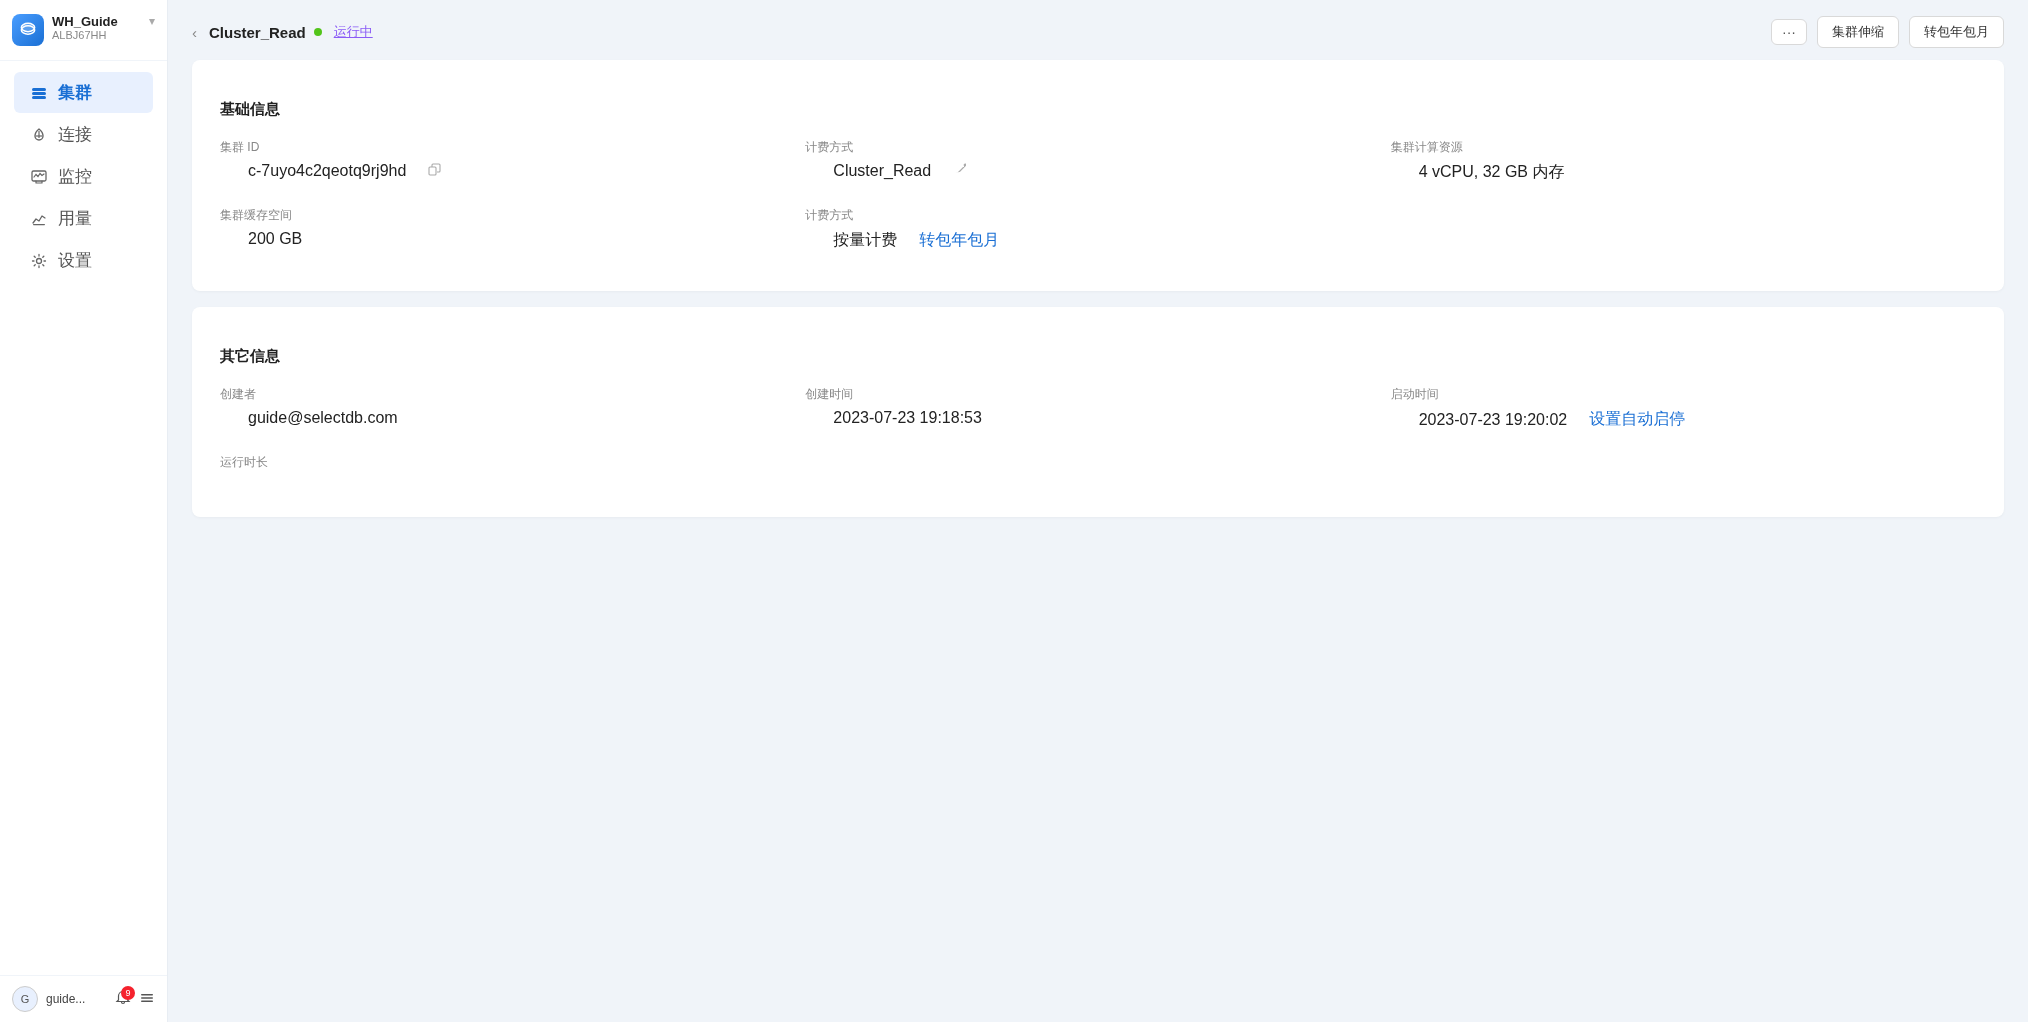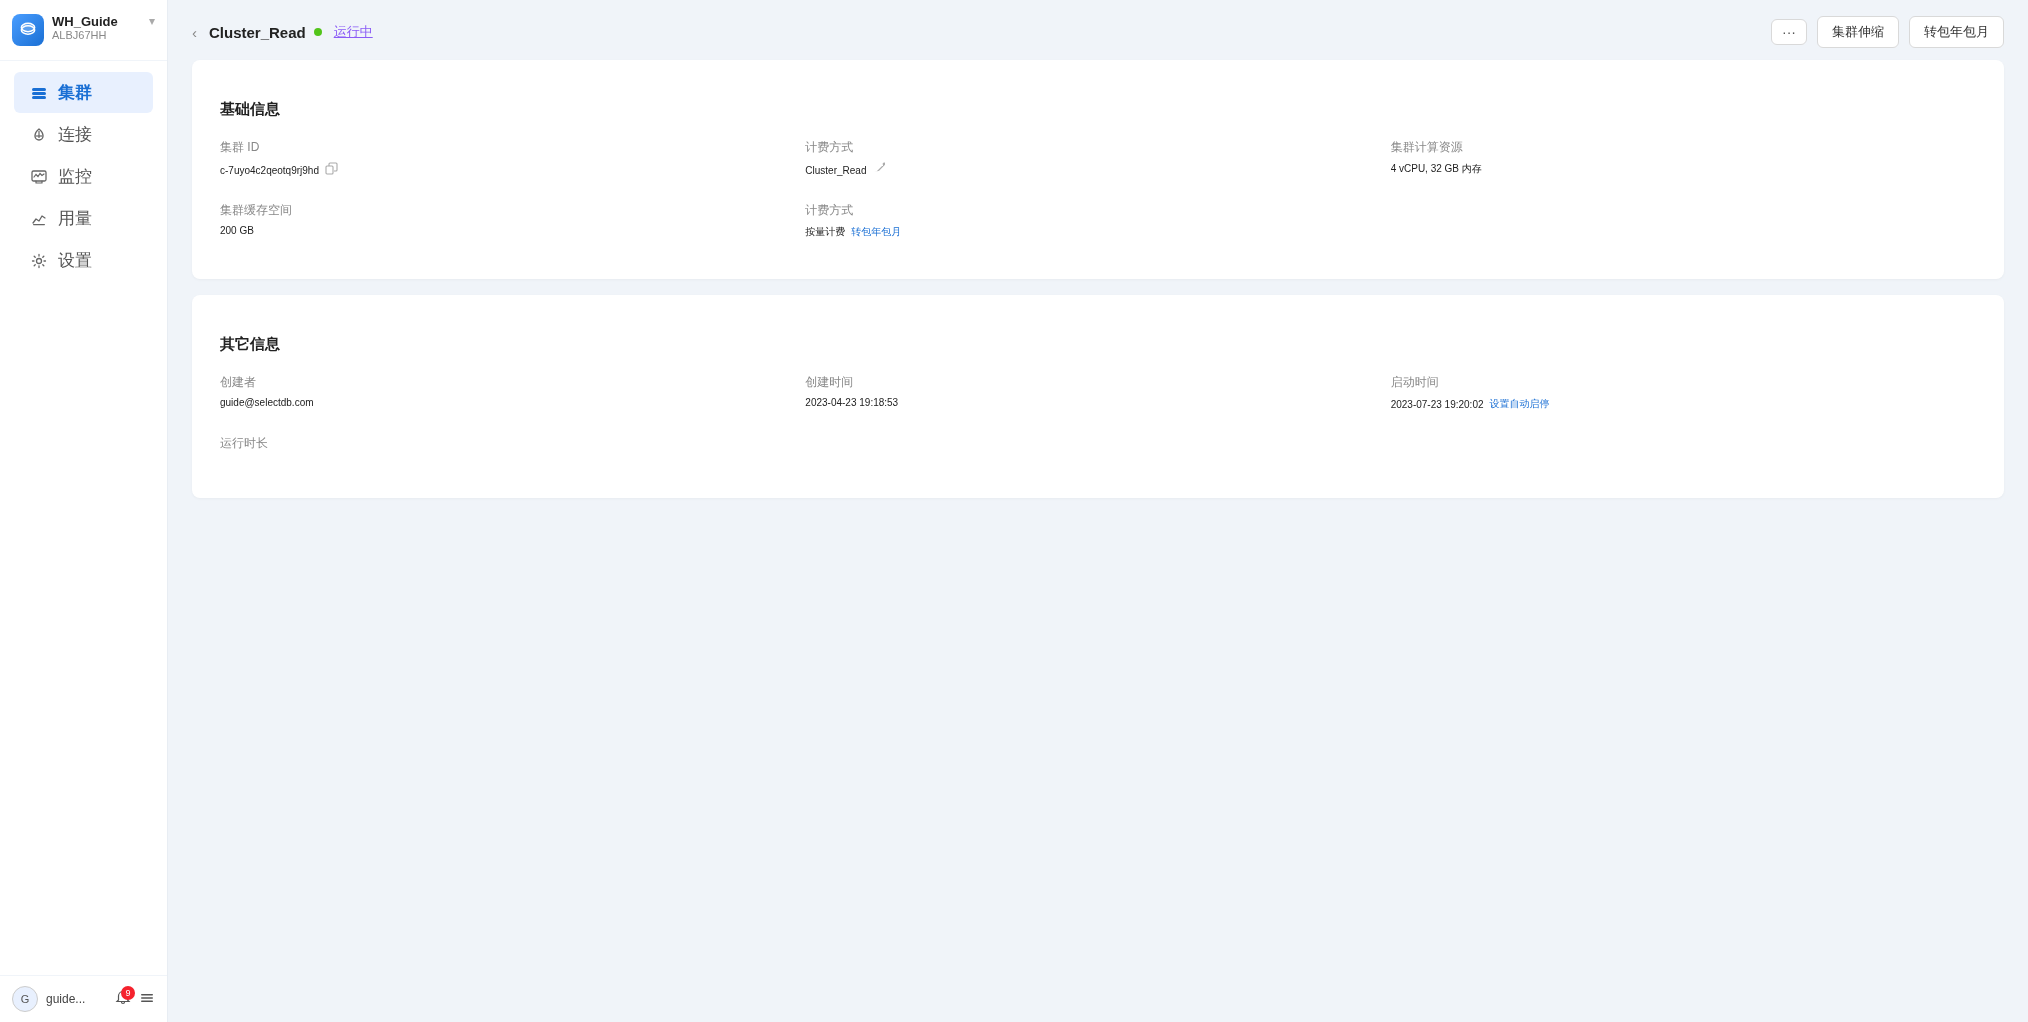--- a/index.html
+++ b/index.html
@@ -241,25 +241,26 @@
       grid-template-columns: repeat(3, 1fr);
       gap: 24px 0;
     }
     .info-item {}
     .info-label {
       font-size: 12px;
       color: #888;
       margin-bottom: 6px;
     }
     .info-value {
-      font-size: 10px;
+      font-size: 16px;
       color: #222;
       display: flex;
       align-items: center;
-      gap: 6px;
+      gap: 22px;
+      margin-left: 28px;
     }
     .info-value .link-text {
       color: #1a6fd4;
       cursor: pointer;
       text-decoration: none;
     }
     .copy-icon {
       color: #aaa;
       cursor: pointer;
       font-size: 12px;
@@ -445,21 +446,21 @@
 
         <div class="info-item">
           <div class="info-label">创建者</div>
           <div class="info-value">
             <span>guide@selectdb.com</span>
           </div>
         </div>
         <div class="info-item">
           <div class="info-label">创建时间</div>
           <div class="info-value">
-            <span>2023-04-23 19:18:53</span>
+            <span>2023-07-23 19:18:53</span>
           </div>
         </div>
         <div class="info-item">
           <div class="info-label">启动时间</div>
           <div class="info-value">
             <span>2023-07-23 19:20:02</span>
             <a class="link-text">设置自动启停</a>
           </div>
         </div>
 

